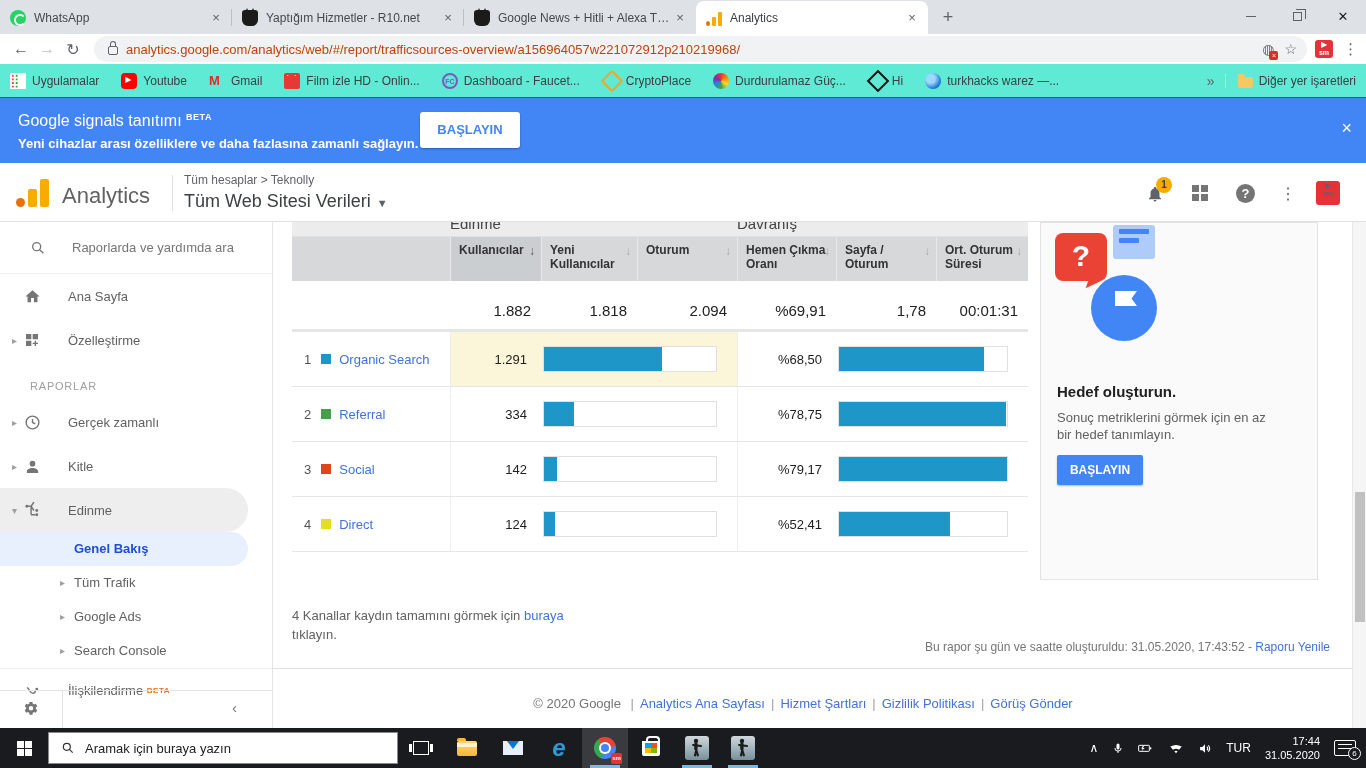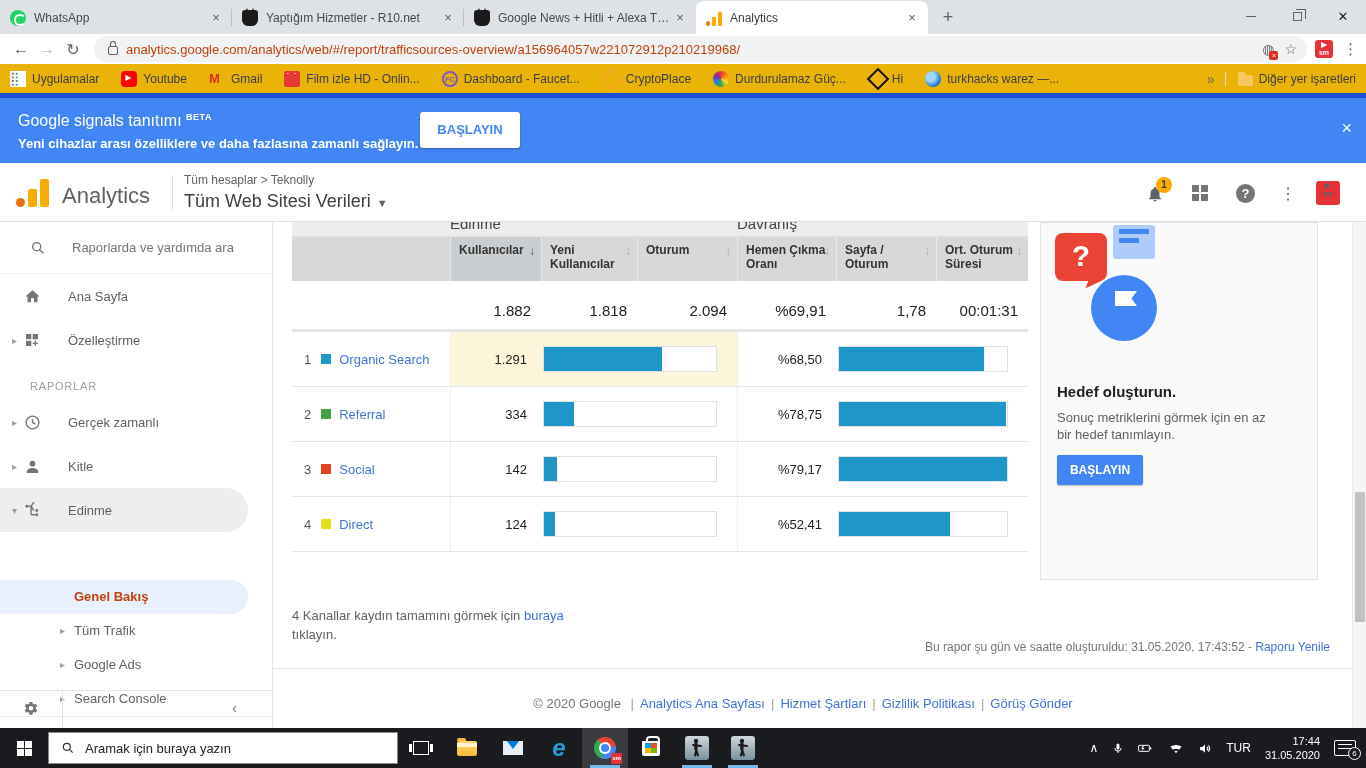--- a/index.html
+++ b/index.html
@@ -41,21 +41,21 @@
   #lock-icon::before { content:""; position:absolute; left:1px; top:-6px; width:4px; height:5px; border:1.5px solid #5f6368; border-bottom:none; border-radius:4px 4px 0 0; }
   #url-text { font-size:13px; color:#c2410c; flex:1; white-space:nowrap; overflow:hidden; }
   .omni-icon { color:#5f6368; font-size:14px; margin-left:10px; position:relative; }
   .badge-red { position:absolute; right:-4px; bottom:-3px; width:9px; height:9px; background:#d93025; border-radius:2px; color:#fff; font-size:7px; line-height:9px; text-align:center; }
   #ext-sm, .sm-logo { width:18px; height:18px; background:#e53238; border-radius:3px; color:#fff; text-align:center; position:relative; }
   #ext-sm::before, .sm-logo::before { content:"▶"; font-size:8px; display:block; line-height:10px; }
   #ext-sm::after, .sm-logo::after { content:"sm"; font-size:7px; display:block; line-height:6px; font-weight:bold; }
   .kebab { color:#5f6368; font-size:15px; margin-left:10px; letter-spacing:0; }
 
   
-  #bookmarks { position:absolute; left:0; top:64px; width:1366px; height:34px; background:#eab308; display:flex; align-items:center; padding:0 10px; border-bottom:5px solid #1d4ed8; }
+  #bookmarks { position:absolute; left:0; top:64px; width:1366px; height:34px; background:#5eead4; display:flex; align-items:center; padding:0 10px; border-bottom:1px solid #1d4ed8; }
   .bm { display:flex; align-items:center; margin-right:22px; font-size:12px; color:#3c4043; white-space:nowrap; }
   .bm .bmicon { width:16px; height:16px; margin-right:6px; position:relative; flex:0 0 16px; }
   .ic-appsgrid { background:
       linear-gradient(#fff,#fff); }
   .ic-appsgrid::before { content:"⣿"; color:#ea4335; font-size:13px; line-height:16px; background:linear-gradient(90deg,#ea4335 33%,#34a853 33% 66%,#4285f4 66%); -webkit-background-clip:text; background-clip:text; -webkit-text-fill-color:transparent; }
   .ic-youtube { background:#ff0000; border-radius:4px; }
   .ic-youtube::after { content:"▶"; position:absolute; color:#fff; font-size:8px; left:4px; top:2px; }
   .ic-gmail::after { content:"M"; color:#d93025; font-weight:bold; font-size:13px; }
   .ic-film { background:#e53935; border-radius:2px; }
   .ic-film::after { content:"· ·"; color:#fff; position:absolute; top:-3px; left:2px; font-size:9px; letter-spacing:1px; }
@@ -103,21 +103,21 @@
   
   #sidebar { position:absolute; left:0; top:222px; width:273px; height:506px; background:#fff; border-right:1px solid #e4e4e4; font-size:13px; color:#666; }
   #sb-search { display:flex; align-items:center; height:52px; padding-left:30px; border-bottom:1px solid #eee; color:#757575; }
   #sb-search .mag { margin-right:26px; }
   .sb-item { display:flex; align-items:center; height:44px; padding-left:24px; position:relative; color:#616161; }
   .sb-item .arrow { position:absolute; left:12px; color:#9e9e9e; font-size:10px; }
   .sb-item .sbicon { width:18px; margin-right:26px; color:#757575; display:flex; }
   .sb-item.sel-gray { background:#eee; border-radius:0 22px 22px 0; width:248px; }
   .sb-sub { height:34px; line-height:34px; padding-left:74px; position:relative; color:#616161; }
   .sb-sub .arrow { position:absolute; left:60px; top:0; color:#9e9e9e; font-size:10px; }
-  .sb-sub.sel-blue { background:#e8f0fe; border-radius:0 17px 17px 0; width:248px; color:#c2410c; font-weight:bold;margin-top:48px; }
+  .sb-sub.sel-blue { background:#e8f0fe; border-radius:0 17px 17px 0; width:248px; color:#1d4ed8; font-weight:bold; }
   #sb-section { padding:18px 0 8px 30px; font-size:11px; color:#9e9e9e; letter-spacing:.8px; }
   #sb-attr { border-top:1px solid #eee; }
   #sb-attr sup { color:#e8710a; font-size:8px; font-weight:bold; letter-spacing:.5px; }
   #sb-bottom { position:absolute; bottom:0; left:0; width:273px; height:38px; border-top:1px solid #e4e4e4; }
   #sb-bottom .gear { position:absolute; left:22px; top:9px; color:#757575; }
   #sb-bottom .vline { position:absolute; left:62px; top:0; width:1px; height:38px; background:#e4e4e4; }
   #sb-collapse { position:absolute; right:36px; top:8px; color:#757575; font-size:15px; }
 
   
   #report-area { position:absolute; left:273px; top:222px; width:1079px; height:506px; background:#fff; overflow:hidden; }

